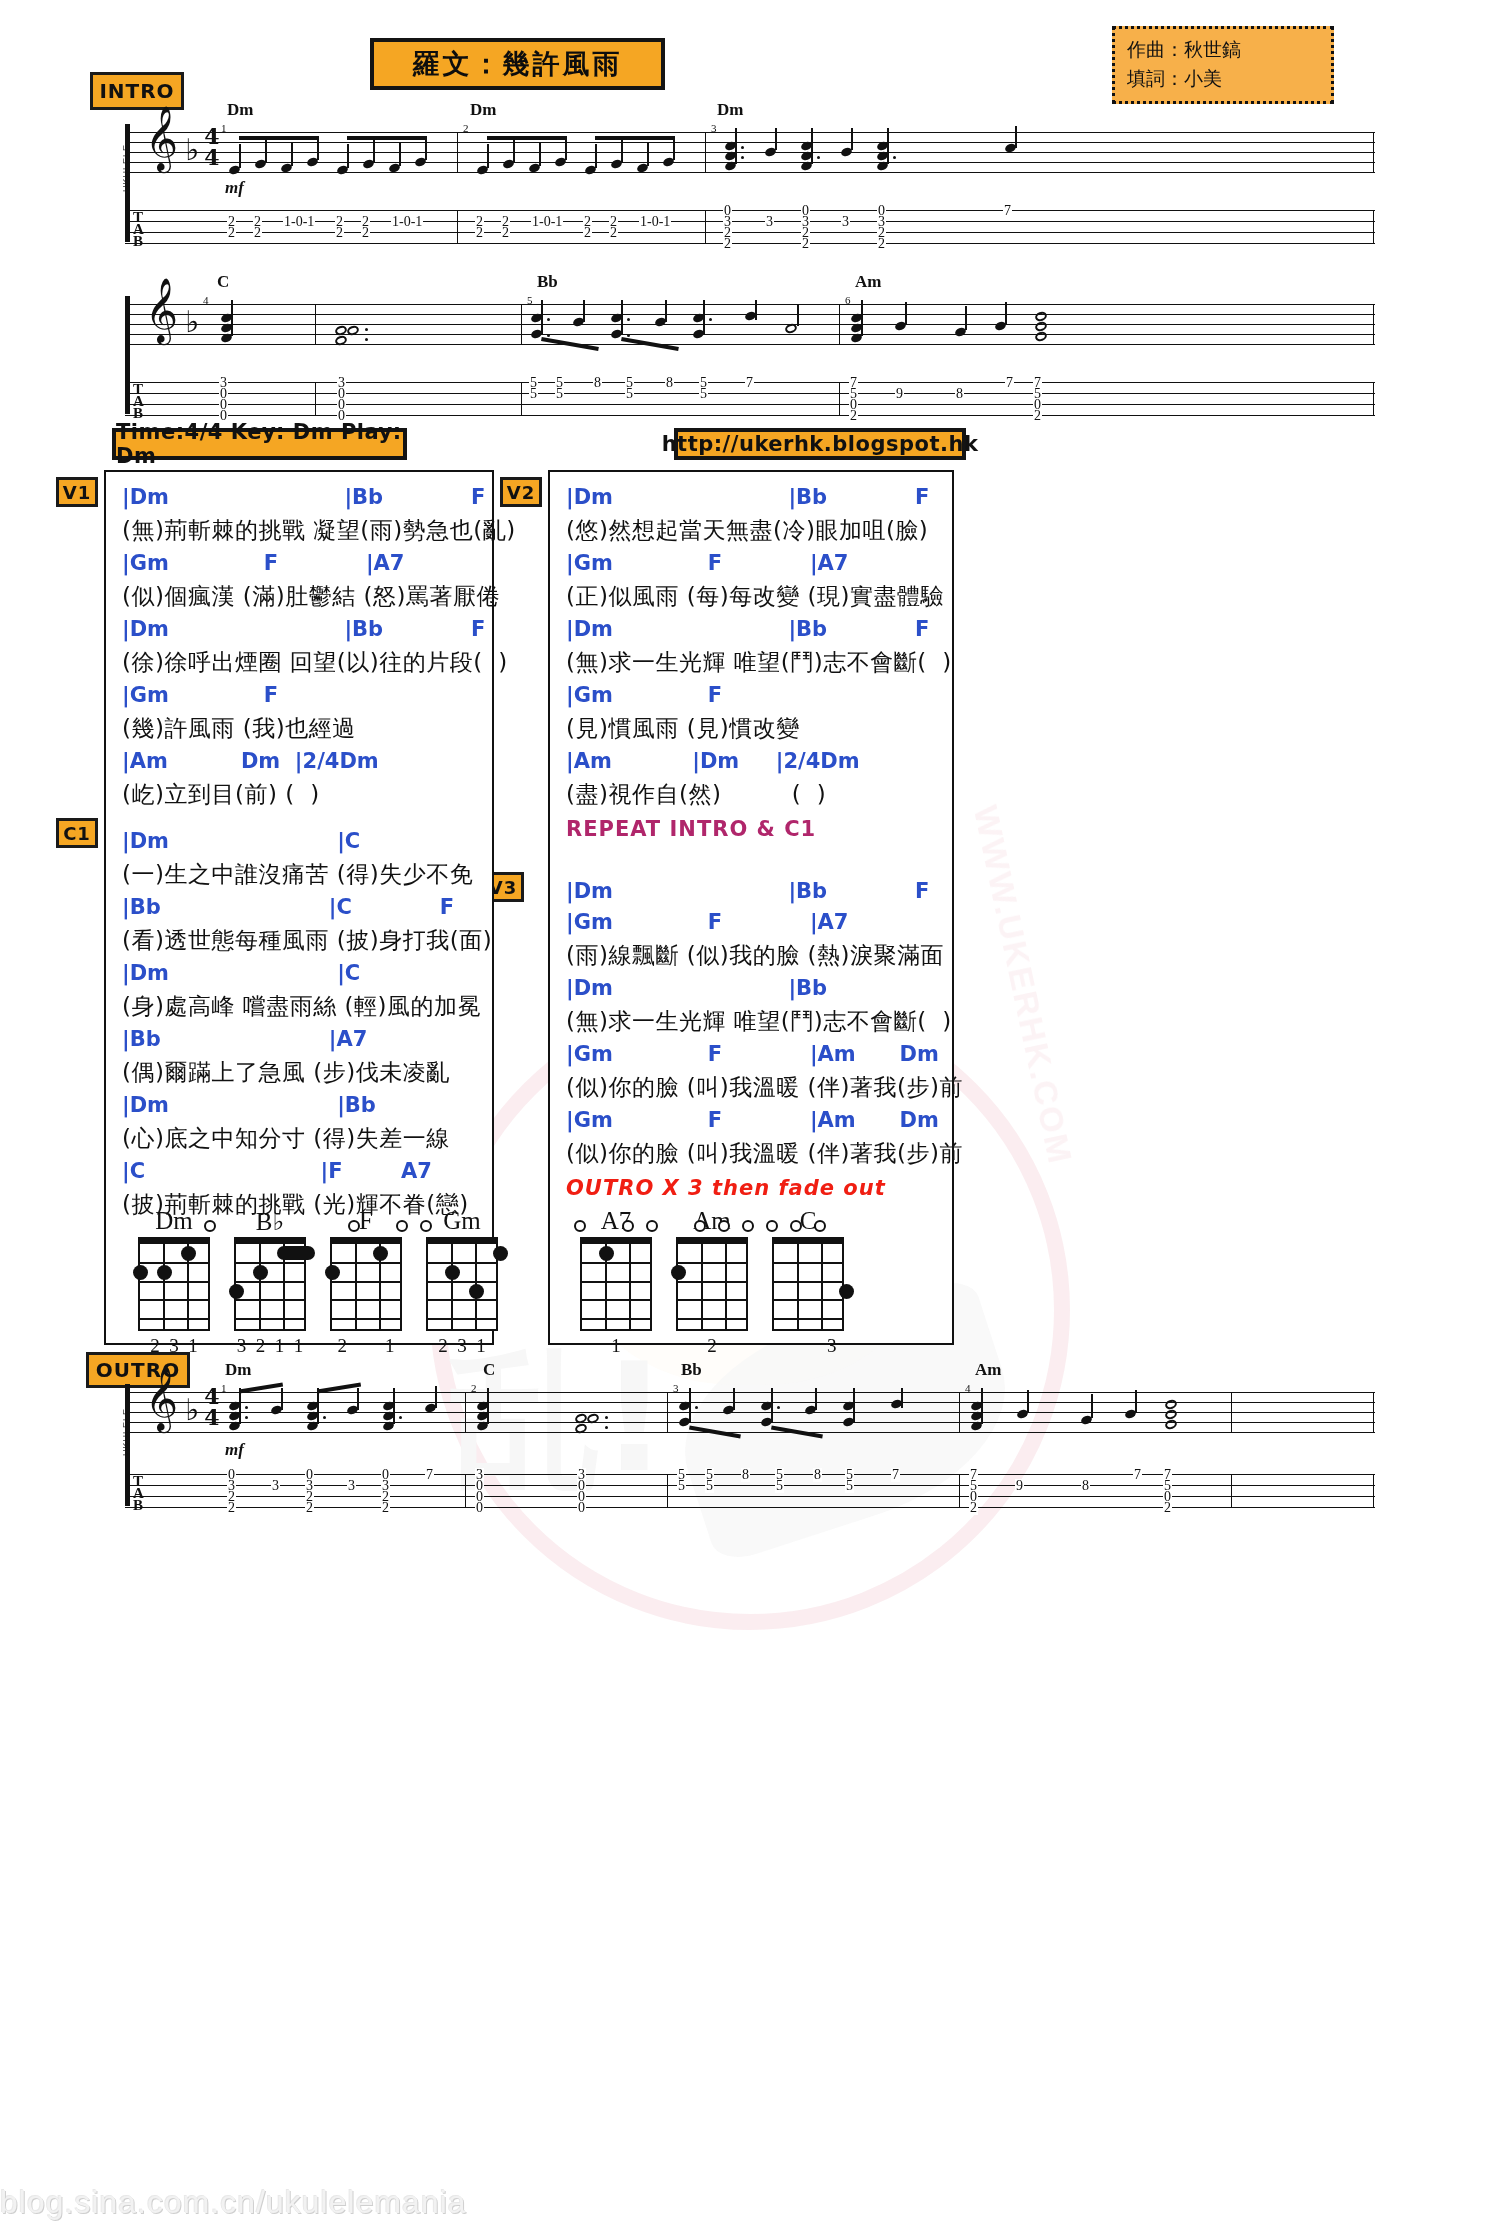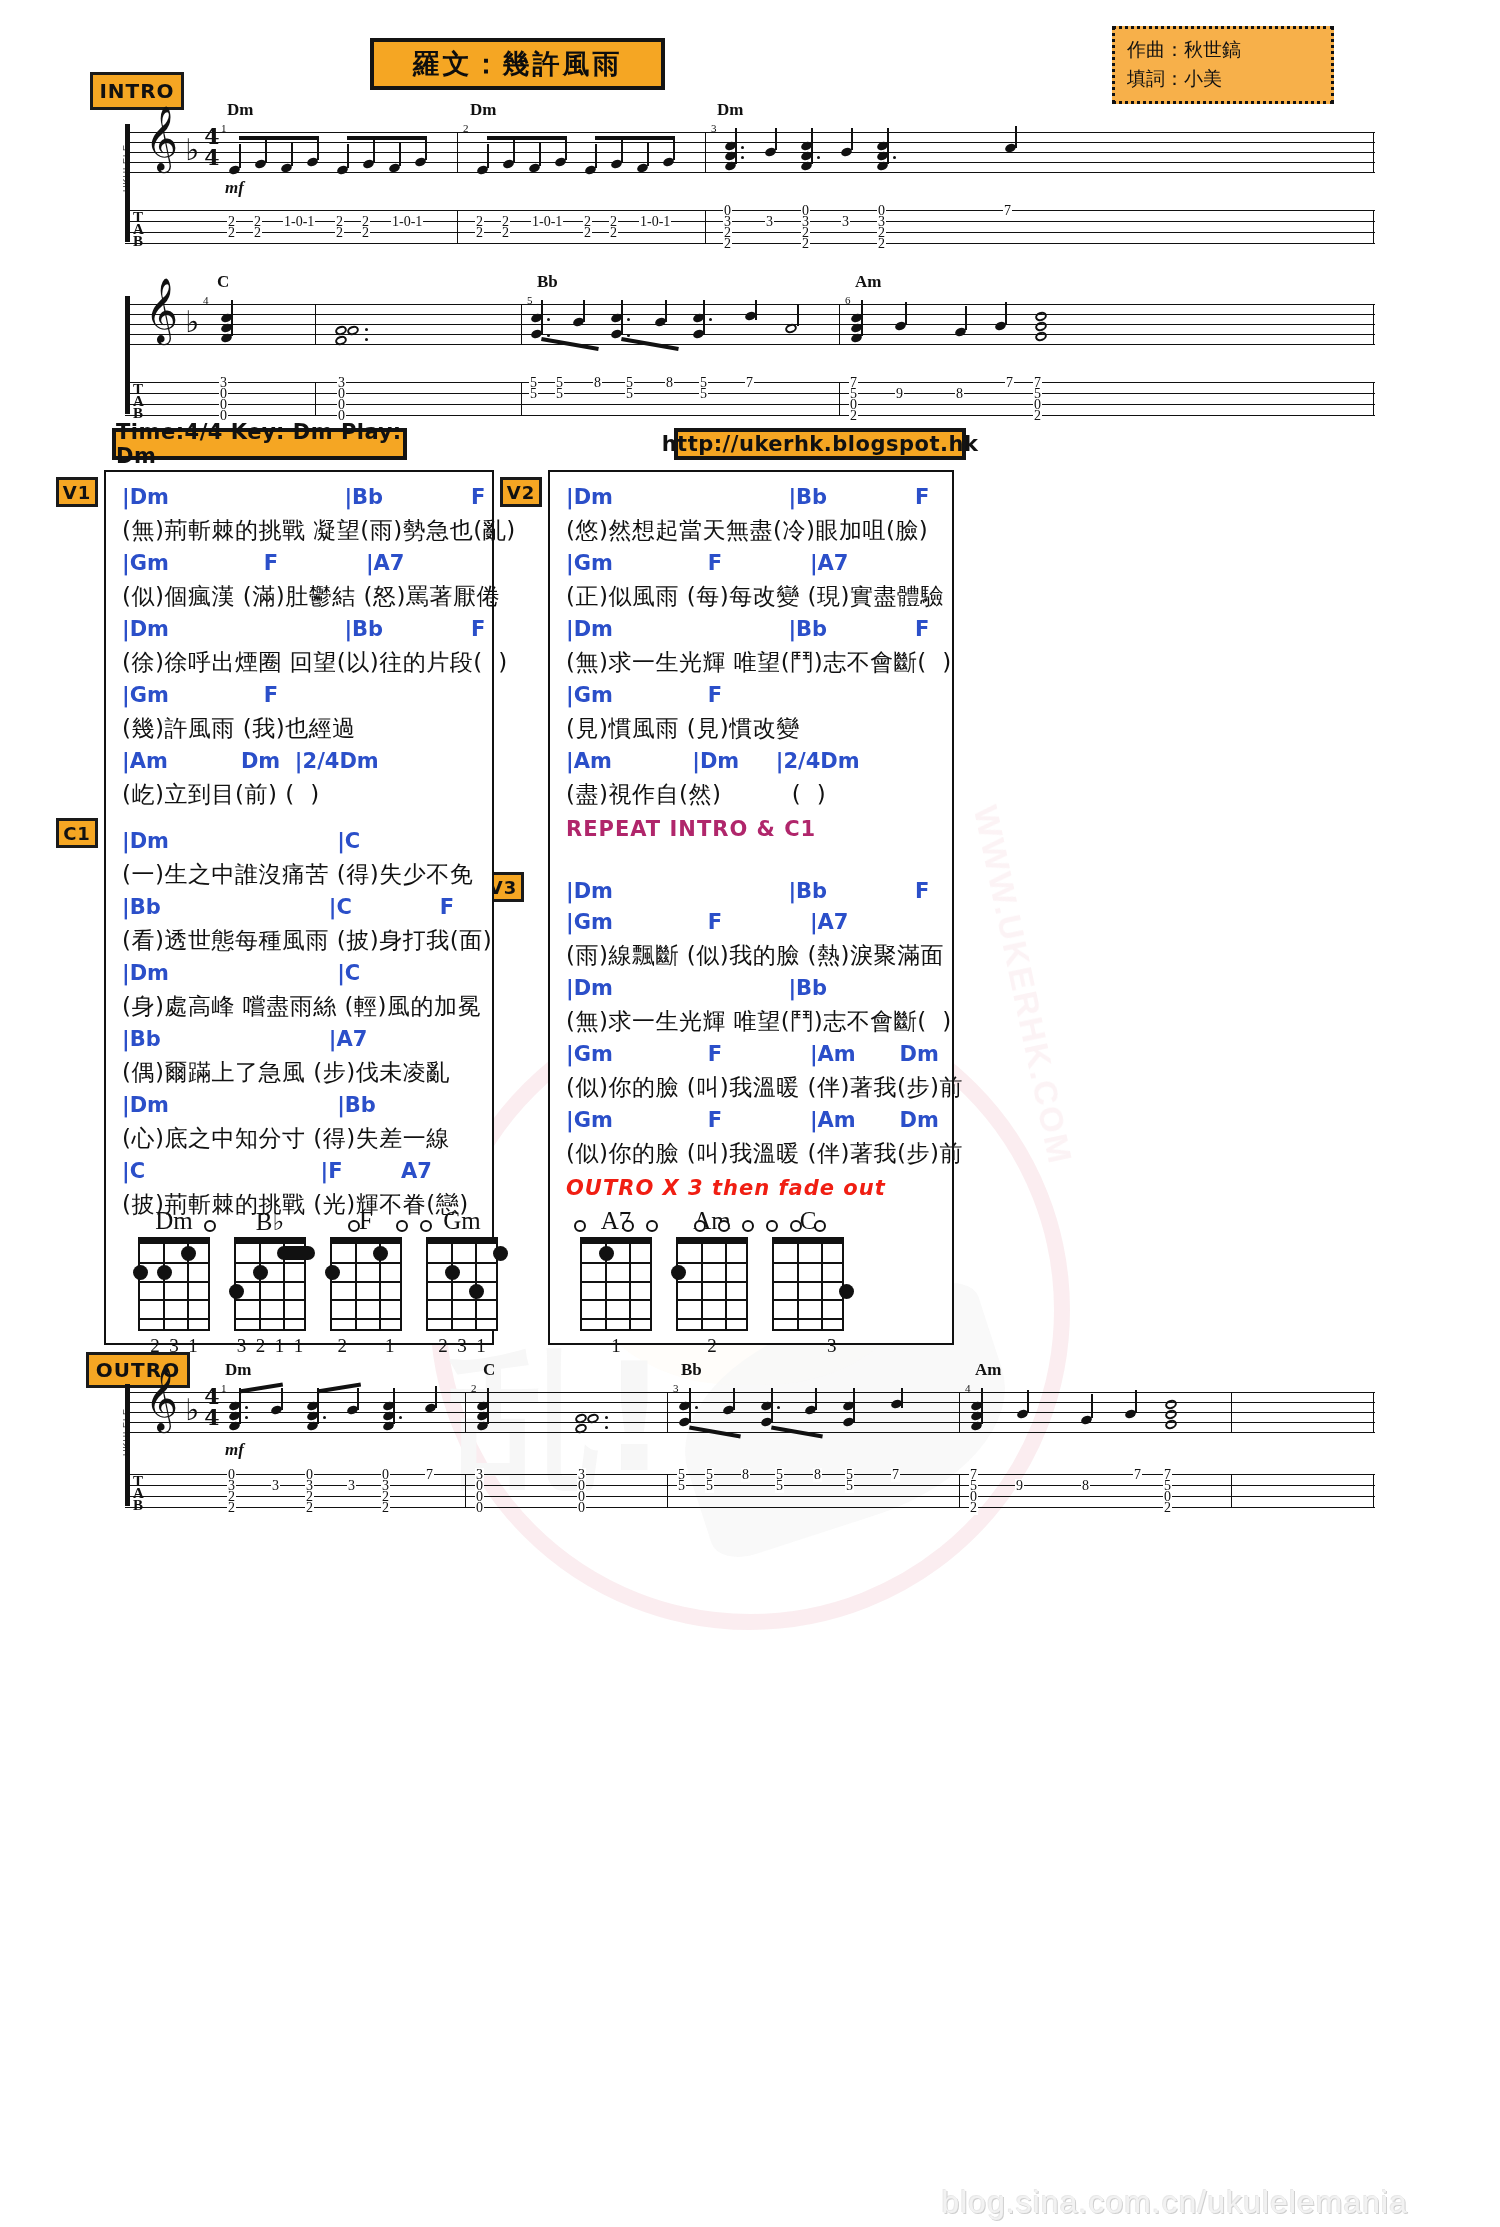--- a/index.html
+++ b/index.html
@@ -43,26 +43,25 @@
     font-family:"DejaVu Sans", sans-serif;
   }
   .wm-url{
     position:absolute; right:-10px; top:170px;
     font-size:34px; color:#eec3cc; font-weight:bold; letter-spacing:2px;
     transform:rotate(78deg); transform-origin:right top;
     white-space:nowrap;
   }
 
   .wm-footer{
-    position:absolute; left:0; bottom:6px; width:1380px; text-align:right;
+    position:absolute; left:0; bottom:6px; width:1380px; text-align:left;
     font-size:32px; color:#f2f2f2;
     text-shadow: 1px 1px 0 #cfcfcf, -1px -1px 0 #e8e8e8;
     font-family:"Liberation Sans", sans-serif;
     letter-spacing:1px;
-    margin-left:28px;
   }
 
   
   .marker{
     position:absolute;
     background:#f5a623;
     border:3px solid #1a1a1a;
     color:#111;
     font-weight:bold;
     display:flex; align-items:center; justify-content:center;

